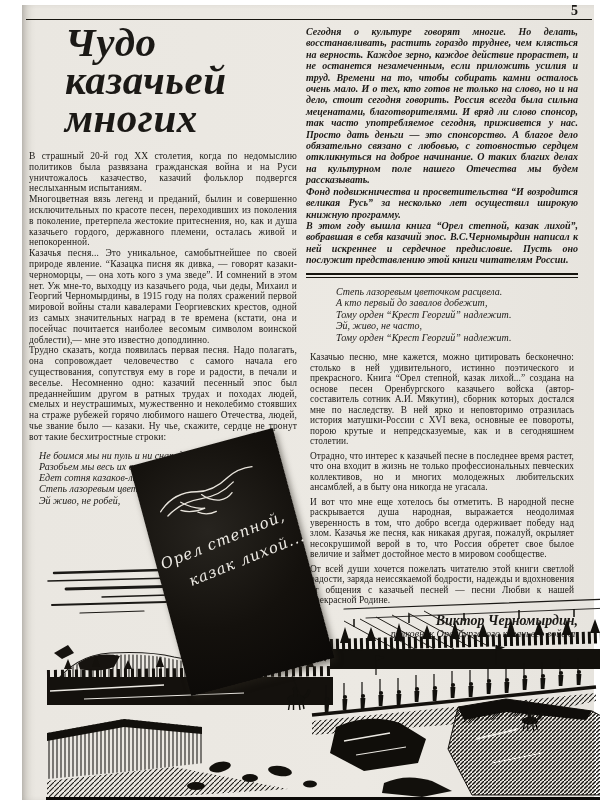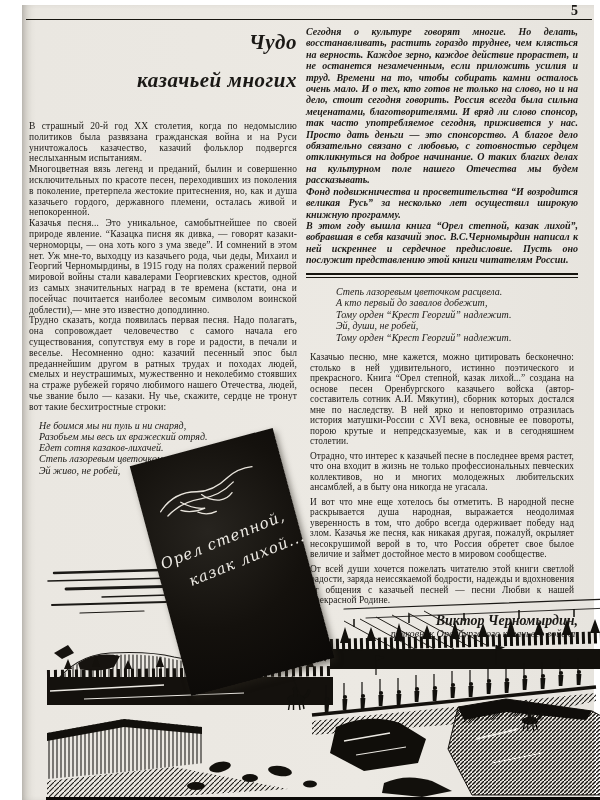--- a/index.html
+++ b/index.html
@@ -7,22 +7,22 @@
         font-family:"Liberation Serif",serif;color:#1b1916;}
   .paper{position:absolute;left:22px;top:5px;width:572px;height:795px;
          background:linear-gradient(90deg,#dedbd4 0,#eae7e1 14px,#ece9e3 60%,#e7e4de 100%);
          box-shadow:inset 6px 0 10px -6px rgba(60,55,48,.45);}
   .pageno{position:absolute;top:-2px;right:16px;font-size:14px;font-weight:bold;}
   .header-rule{position:absolute;top:14px;left:4px;right:2px;border-top:1.6px solid #17150f;}
 
   .col-left{position:absolute;left:7px;top:18px;width:268px;}
   .col-right{position:absolute;left:284px;top:21px;width:272px;}
 
-  .title{font-weight:bold;font-style:italic;font-size:21px;line-height:38px;
-         letter-spacing:.5px;padding-left:36px;margin-bottom:22px;text-align:right;}
+  .title{font-weight:bold;font-style:italic;font-size:41px;line-height:38px;
+         letter-spacing:.5px;padding-left:36px;margin-bottom:14px;}
   .body p{margin:0;font-size:9.5px;line-height:10.8px;text-align:justify;
           letter-spacing:.1px;}
   .verse{margin-top:7px;padding-left:10px;font-style:italic;font-size:10px;line-height:11.3px;}
   .verse div{white-space:nowrap;font-style:italic;}
 
   .intro{font-weight:bold;font-style:italic;font-size:10px;line-height:11.4px;
          text-align:justify;}
   .intro div{margin:0;}
   .dbl-rule{margin:7px 0 8px 0;border-top:2.6px solid #17150f;border-bottom:1px solid #17150f;height:2px;}
   .rbody p{margin:4px;font-size:9.4px;line-height:10.5px;text-align:justify;letter-spacing:.05px;font-family:Liberation Serif, serif;}
@@ -75,21 +75,21 @@
       <div class="intro">
         <div>Сегодня о культуре говорят многие. Но делать, восстанавливать, растить гораздо труднее, чем клясться на верность. Каждое зерно, каждое действие прорастет, и не останется незамеченным, если приложить усилия и труд. Времени на то, чтобы собирать камни осталось очень мало. И о тех, кто готов не только на слово, но и на дело, стоит сегодня говорить. Россия всегда была сильна меценатами, благотворителями. И вряд ли слово спонсор, так часто употребляемое сегодня, приживется у нас. Просто дать деньги — это спонсорство. А благое дело обязательно связано с любовью, с готовностью сердцем откликнуться на доброе начинание. О таких благих делах на культурном поле нашего Отечества мы будем рассказывать.</div>
         <div>Фонд подвижничества и просветительства “И возродится великая Русь” за несколько лет осуществил широкую книжную программу.</div>
         <div>В этом году вышла книга “Орел степной, казак лихой”, вобравшая в себя казачий эпос. В.С.Черномырдин написал к ней искреннее и сердечное предисловие. Пусть оно послужит представлению этой книги читателям России.</div>
       </div>
       <div class="dbl-rule"></div>
       <div class="rverse">
         <div>Степь лазоревым цветочком расцвела.</div>
         <div>А кто первый до завалов добежит,</div>
         <div>Тому орден “Крест Георгий” надлежит.</div>
-        <div>Эй, души, не робей,</div>
+        <div>Эй, живо, не часто,</div>
         <div>Тому орден “Крест Георгий” надлежит.</div>
       </div>
       <div class="rbody">
         <p>Казачью песню, мне кажется, можно цитировать бесконечно: столько в ней удивительного, истинно поэтического и прекрасного. Книга “Орел степной, казак лихой...” создана на основе песен Оренбургского казачьего войска (автор-составитель сотник А.И. Мякутин), сборник которых достался мне по наследству. В ней ярко и неповторимо отразилась история матушки-России с XVI века, основные ее повороты, порою крутые и непредсказуемые, как и в сегодняшнем столетии.</p>
         <p>Отрадно, что интерес к казачьей песне в последнее время растет, что она входит в жизнь не только профессиональных певческих коллективов, но и многих молодежных любительских ансамблей, а в быту она никогда не угасала.</p>
         <p>И вот что мне еще хотелось бы отметить. В народной песне раскрывается душа народная, выражается неодолимая уверенность в том, что добро всегда одерживает победу над злом. Казачья же песня, как никакая другая, пожалуй, окрыляет несокрушимой верой в то, что Россия обретет свое былое величие и займет достойное место в мировом сообществе.</p>
         <p>От всей души хочется пожелать читателю этой книги светлой радости, заряда неиссякаемой бодрости, надежды и вдохновения от общения с казачьей песней — песни Любви к нашей прекрасной Родине.</p>
       </div>
       <div class="sig">
         <div class="name">Виктор Черномырдин,</div>

